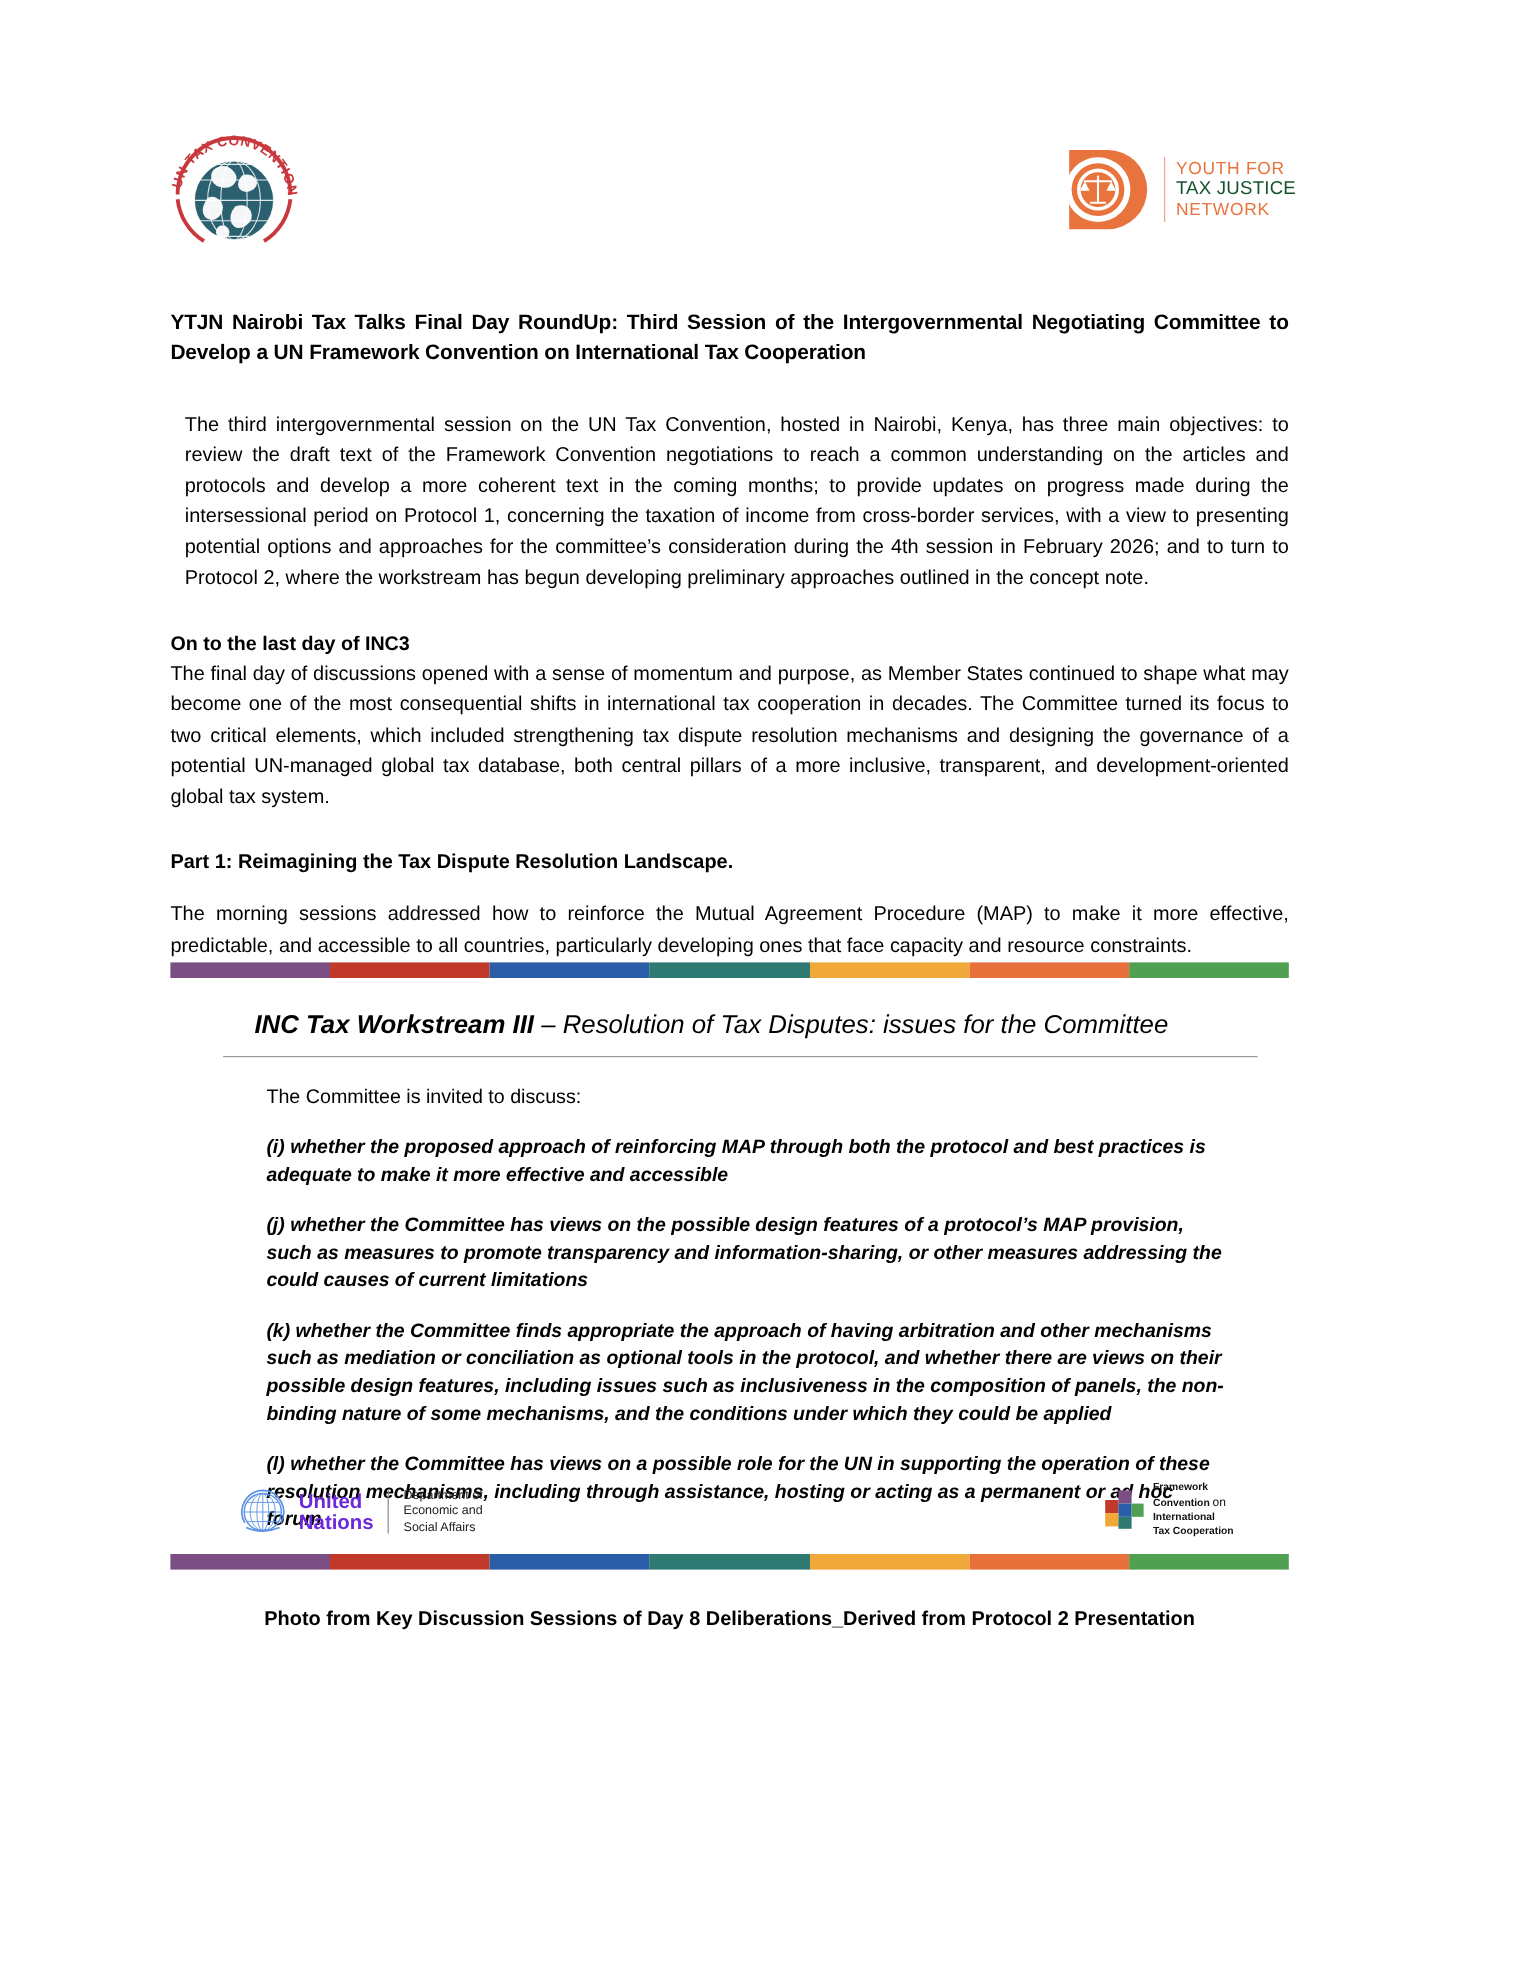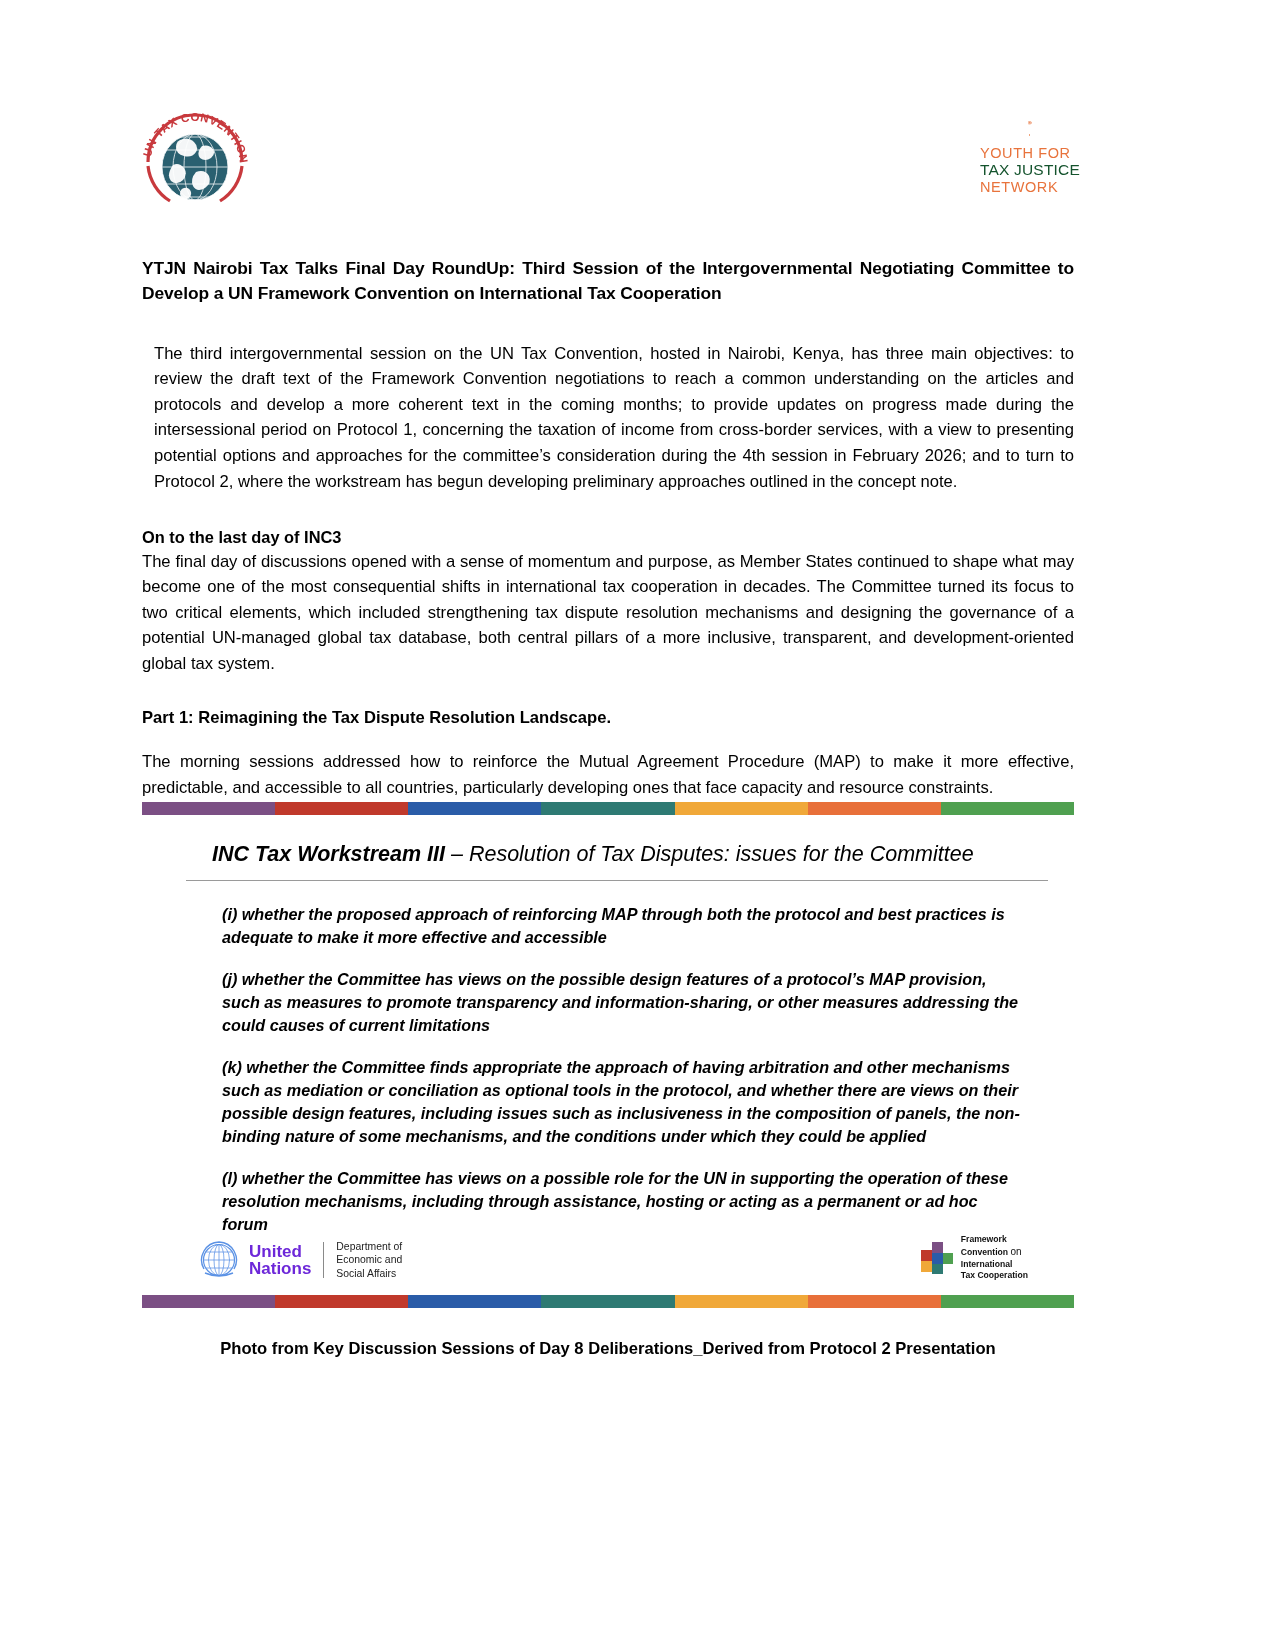--- a/index.html
+++ b/index.html
@@ -20,21 +20,21 @@
   .header {
     position: absolute;
     left: 140px; top: 108px;
     width: 940px; height: 100px;
     display: flex;
     justify-content: space-between;
     align-items: center;
   }
 
   .logo-untc { width: 110px; height: 96px; display:block; }
-  .logo-ytjn { display: flex; align-items: center; gap: 9px; height: 74px; flex-direction: column; }
+  .logo-ytjn { display: flex; align-items: center; gap: 9px; height: 74px; }
   .ytjn-mark { width: 76px; height: 74px; display:block; }
   .ytjn-divider { width: 1px; height: 54px; background: #f0a57e; }
   .ytjn-words { display: flex; flex-direction: column; justify-content: center; line-height: 1.12; }
   .ytjn-words .l1 { font-size: 14.5px; letter-spacing: .6px; color: #E8733C; font-weight: 400; }
   .ytjn-words .l2 { font-size: 15.5px; letter-spacing: .2px; color: #14532d; font-weight: 400; }
   .ytjn-words .l3 { font-size: 14.5px; letter-spacing: .6px; color: #E8733C; font-weight: 400; }
 
   
   .content {
     position: absolute;
@@ -268,20 +268,21 @@
 
     <div class="slide-inner">
 
       <div class="slide-title">
         <b>INC Tax Workstream III</b><span class="rest"> – Resolution of Tax Disputes: issues for the Committee</span>
       </div>
 
       <div class="slide-rule"></div>
 
       <div class="slide-body">
+        <p class="slide-lead">The Committee is invited to discuss:</p>
         <p class="slide-item">(i) whether the proposed approach of reinforcing MAP through both the protocol and best practices is adequate to make it more effective and accessible</p>
         <p class="slide-item">(j) whether the Committee has views on the possible design features of a protocol’s MAP provision, such as measures to promote transparency and information-sharing, or other measures addressing the could causes of current limitations</p>
         <p class="slide-item">(k) whether the Committee finds appropriate the approach of having arbitration and other mechanisms such as mediation or conciliation as optional tools in the protocol, and whether there are views on their possible design features, including issues such as inclusiveness in the composition of panels, the non-binding nature of some mechanisms, and the conditions under which they could be applied</p>
         <p class="slide-item">(l) whether the Committee has views on a possible role for the UN in supporting the operation of these resolution mechanisms, including through assistance, hosting or acting as a permanent or ad hoc forum</p>
       </div>
 
       <div class="slide-footer">
 
         <div class="un-logo-group">
           <svg class="un-emblem" viewBox="0 0 42 42">

